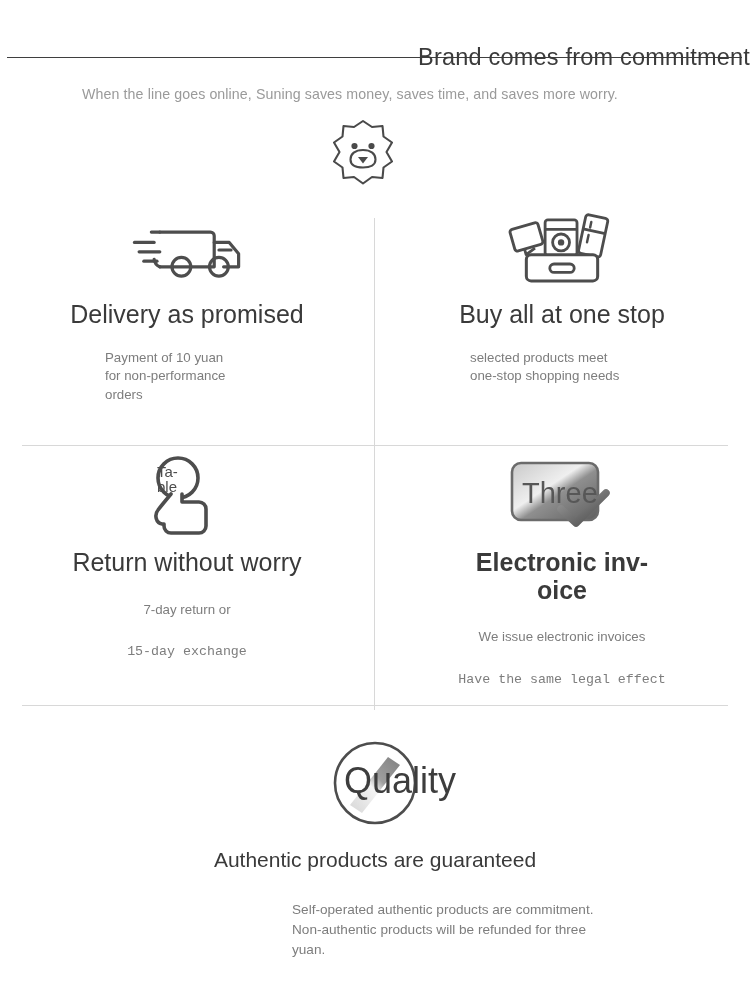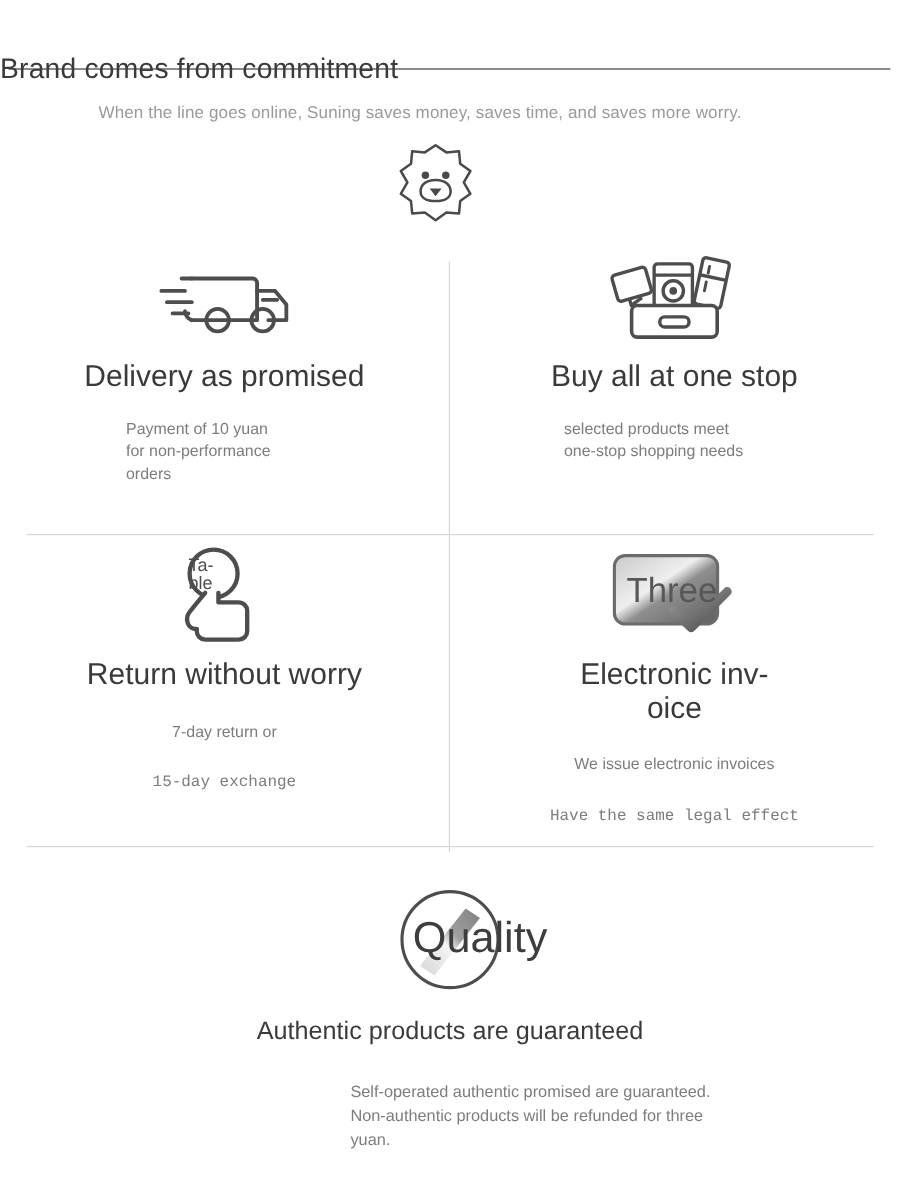--- a/index.html
+++ b/index.html
@@ -35,21 +35,21 @@
     top: 19px;
     width: 735px;
     height: 0;
     border-top: 1.6px solid #3f3f3f;
   }
   .header-title {
     position: absolute;
     left: 0;
     top: 0;
     width: 750px;
-    text-align: left;
+    text-align: right;
     font-size: 23.5px;
     font-weight: 400;
     color: #3a3a3a;
     letter-spacing: .2px;
     line-height: 38px;
     white-space: nowrap;
   }
 
   .subtitle {
     position: absolute;
@@ -118,21 +118,21 @@
     justify-content: center;
   }
   .cell-title {
     text-align: center;
     font-size: 25px;
     color: #3a3a3a;
     font-weight: 400;
     margin-top: 8px;
     line-height: 1.1;
   }
-  .cell-title.narrow { width: 200px; margin-left: auto; margin-right: auto; }
+  .cell-title.narrow { width: 200px; margin-left: auto; margin-right: auto; font-weight: bold; }
   .cell-body {
     font-size: 13.3px;
     color: #7d7d7d;
     line-height: 1.42;
     margin-top: 20px;
   }
   .cell-body.left-ind   { padding-left: 105px; }
   .cell-body.left-ind2  { padding-left: 95px; }
   .cell-body.centered   { text-align: center; }
   .cell-body.spaced p + p { margin-top: 24px; font-family: Liberation Mono, monospace; }
@@ -337,18 +337,18 @@
         <circle cx="45" cy="48" r="40" fill="#ffffff" stroke="#4d4d4d" stroke-width="2.6"></circle>
         <path d="M20 70 L58 22 L70 30 L32 78 Z" fill="url(#ribGrad)" opacity="0.85"></path>
       </svg>
       <div class="wm wm-quality">Quality</div>
     </div>
   </div>
 
   <div class="bottom-title">Authentic products are guaranteed</div>
 
   <div class="bottom-body">
-    <p>Self-operated authentic promised are guaranteed.</p>
+    <p>Self-operated authentic products are commitment.</p>
     <p>Non-authentic products will be refunded for three</p>
     <p>yuan.</p>
   </div>
 
 </div>
 
 </body></html>

